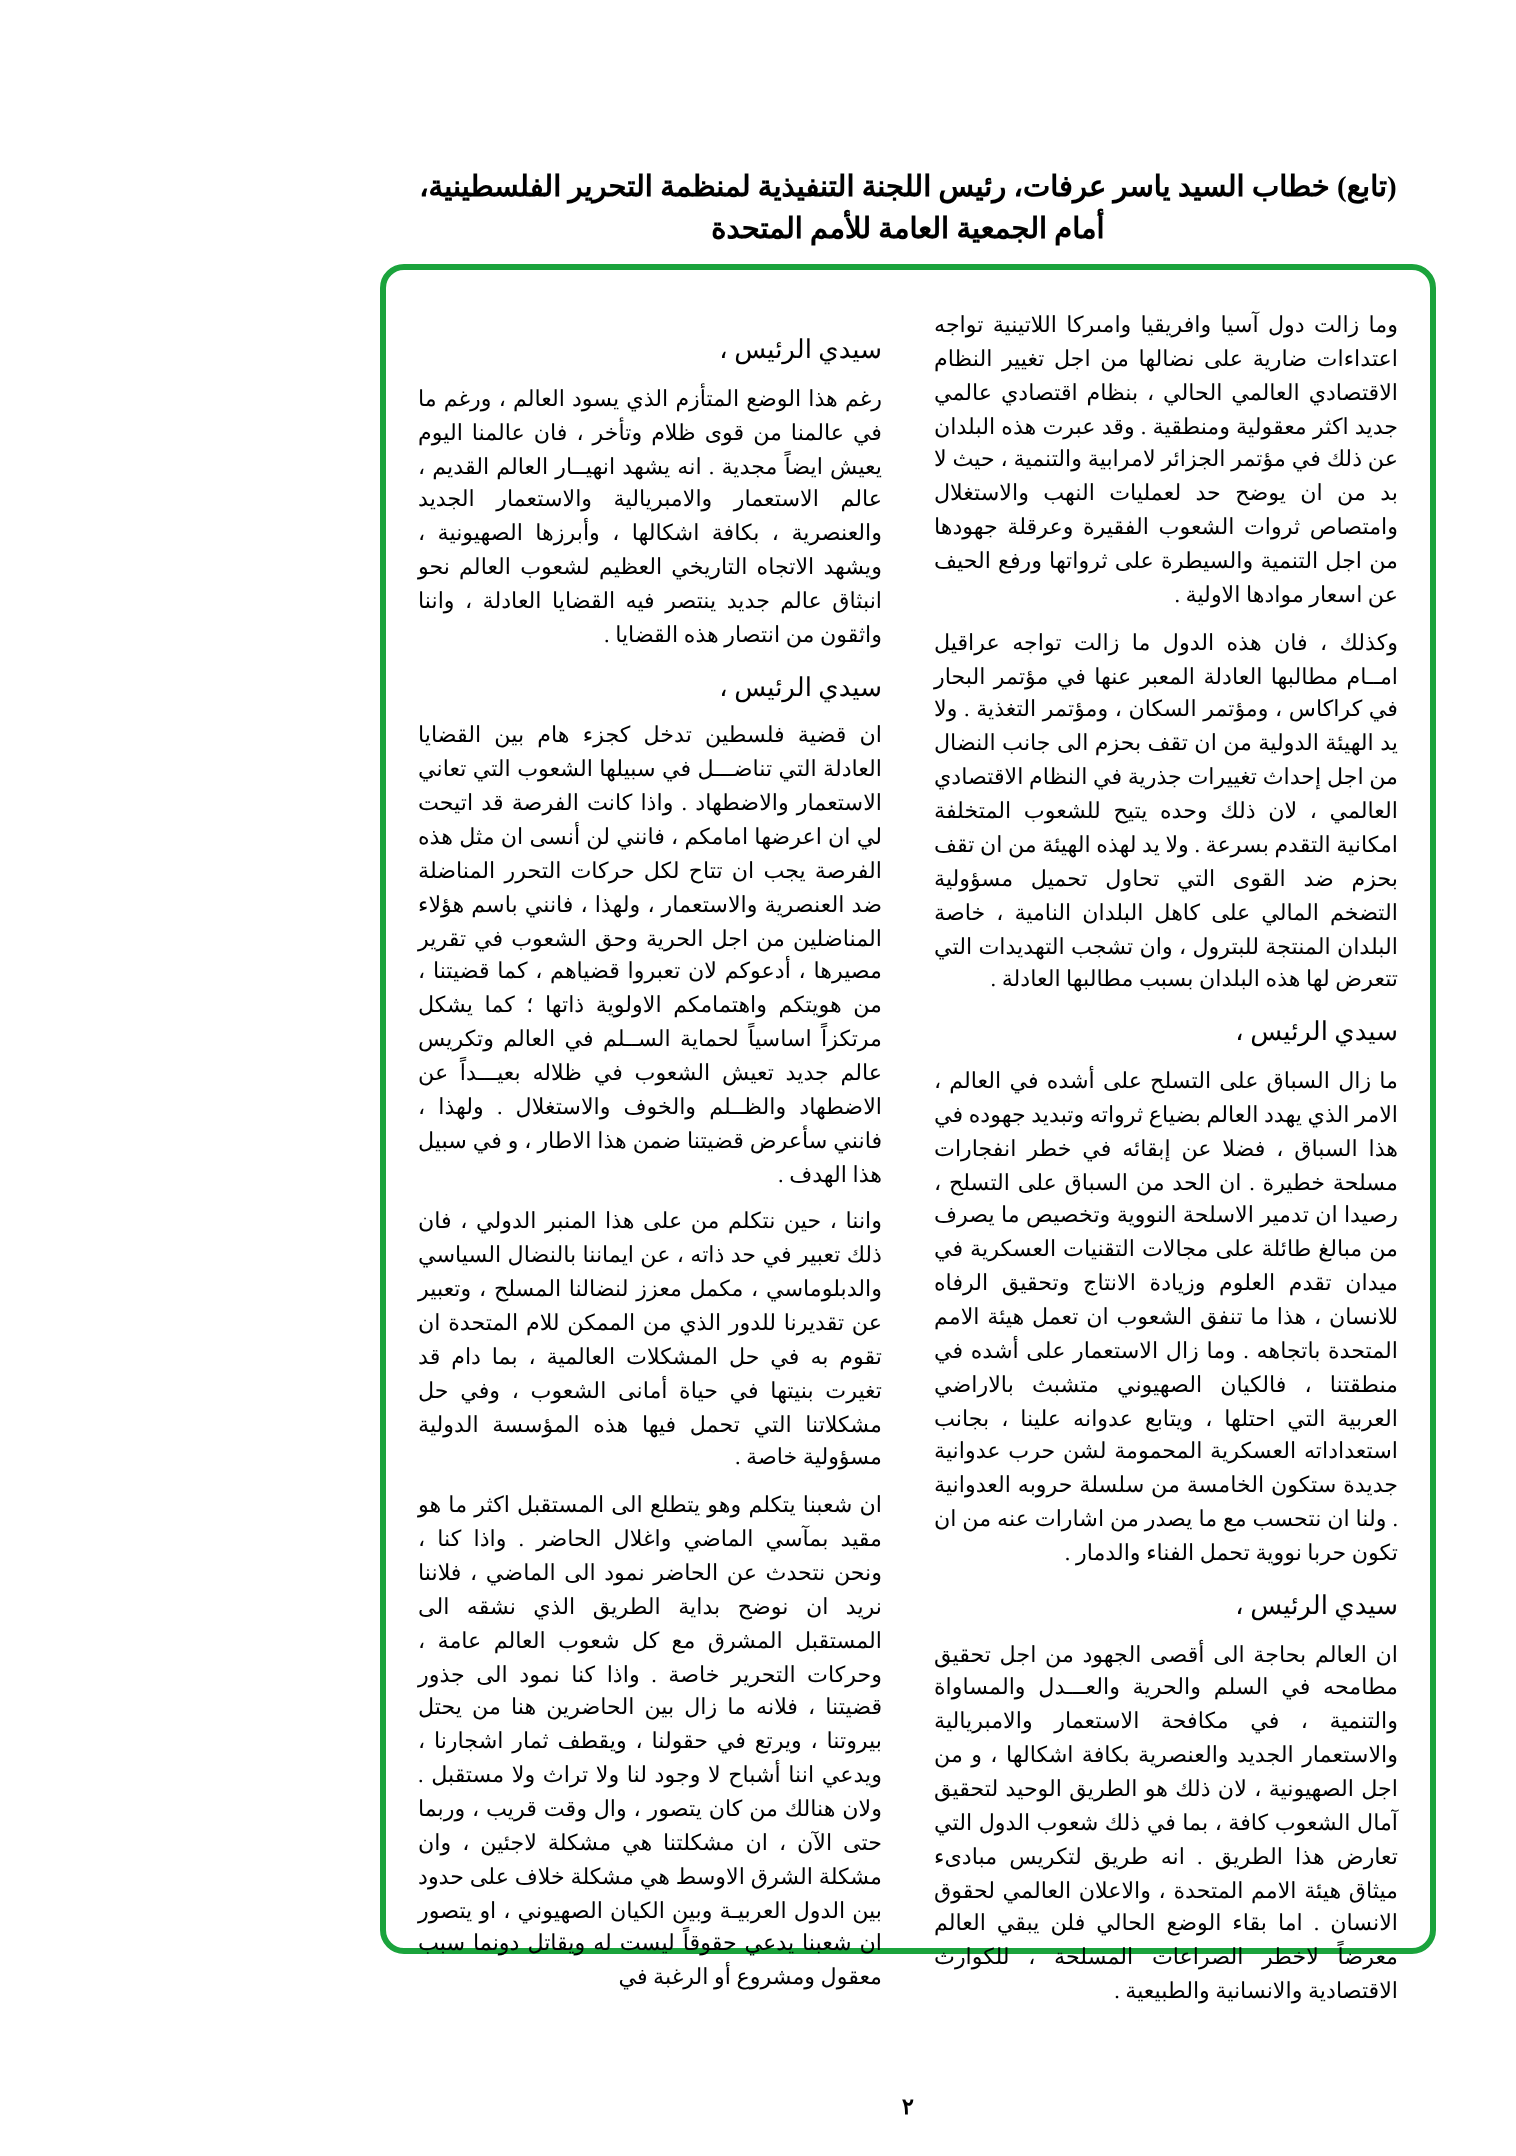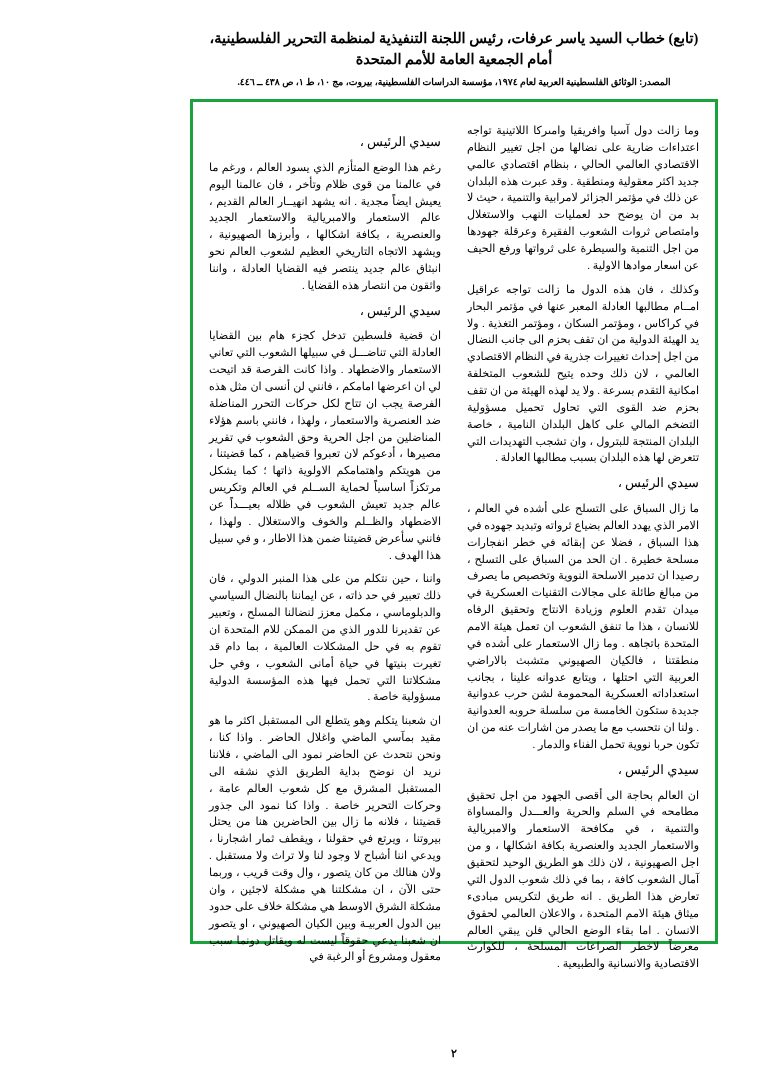--- a/index.html
+++ b/index.html
@@ -12,21 +12,21 @@
     height: 1078px;
     font-family: "Liberation Serif", "DejaVu Serif", serif;
     color: #000000;
     position: relative;
     overflow: hidden;
   }
   .page {
     width: 608px;
     height: 1078px;
     box-sizing: border-box;
-    padding: 28px 40px 20px 40px;
+    padding: 84px 40px 20px 40px;
     position: relative;
   }
   .doc-title {
     text-align: center;
     font-weight: bold;
     font-size: 14.5px;
     line-height: 1.45;
     direction: rtl;
     margin: 0 8px 6px 8px;
     letter-spacing: 0px;
@@ -34,21 +34,21 @@
   .doc-source {
     text-align: center;
     font-weight: bold;
     font-size: 9.3px;
     line-height: 1.4;
     direction: rtl;
     margin: 0 8px 10px 8px;
   }
   .frame {
     border: 3px solid #1aa33c;
-    border-radius: 0;
+    border-radius: 12px;
     height: 845px;
     box-sizing: border-box;
     padding: 20px 16px 16px 16px;
     position: relative;
   }
   .columns {
     display: flex;
     flex-direction: row;
     direction: rtl;
     gap: 26px;
@@ -83,21 +83,20 @@
     font-size: 11px;
     font-weight: bold;
   }
 </style>
 </head>
 <body>
 
 <div class="page">
 
   <div class="doc-title">(تابع) خطاب السيد ياسر عرفات، رئيس اللجنة التنفيذية لمنظمة التحرير الفلسطينية، أمام الجمعية العامة للأمم المتحدة</div>
-  <div class="doc-source">المصدر: الوثائق الفلسطينية العربية لعام ١٩٧٤، مؤسسة الدراسات الفلسطينية، بيروت، مج ١٠، ط ١، ص ٤٣٨ ــ ٤٤٦.</div>
 
   <div class="frame">
     <div class="columns">
 
       <div class="col">
         <p>وما زالت دول آسيا وافريقيا وامىركا اللاتينية تواجه اعتداءات ضارية على نضالها من اجل تغيير النظام الاقتصادي العالمي الحالي ، بنظام اقتصادي عالمي جديد اكثر معقولية ومنطقية . وقد عبرت هذه البلدان عن ذلك في مؤتمر الجزائر لامرابية والتنمية ، حيث لا بد من ان يوضح حد لعمليات النهب والاستغلال وامتصاص ثروات الشعوب الفقيرة وعرقلة جهودها من اجل التنمية والسيطرة على ثرواتها ورفع الحيف عن اسعار موادها الاولية .</p>
         <p>وكذلك ، فان هذه الدول ما زالت تواجه عراقيل امــام مطالبها العادلة المعبر عنها في مؤتمر البحار في كراكاس ، ومؤتمر السكان ، ومؤتمر التغذية . ولا يد الهيئة الدولية من ان تقف بحزم الى جانب النضال من اجل إحداث تغييرات جذرية في النظام الاقتصادي العالمي ، لان ذلك وحده يتيح للشعوب المتخلفة امكانية التقدم بسرعة . ولا يد لهذه الهيئة من ان تقف بحزم ضد القوى التي تحاول تحميل مسؤولية التضخم المالي على كاهل البلدان النامية ، خاصة البلدان المنتجة للبترول ، وان تشجب التهديدات التي تتعرض لها هذه البلدان بسبب مطالبها العادلة .</p>
         <p class="salutation">سيدي الرئيس ،</p>
         <p>ما زال السباق على التسلح على أشده في العالم ، الامر الذي يهدد العالم بضياع ثرواته وتبديد جهوده في هذا السباق ، فضلا عن إبقائه في خطر انفجارات مسلحة خطيرة . ان الحد من السباق على التسلح ، رصيدا ان تدمير الاسلحة النووية وتخصيص ما يصرف من مبالغ طائلة على مجالات التقنيات العسكرية في ميدان تقدم العلوم وزيادة الانتاج وتحقيق الرفاه للانسان ، هذا ما تنفق الشعوب ان تعمل هيئة الامم المتحدة باتجاهه . وما زال الاستعمار على أشده في منطقتنا ، فالكيان الصهيوني متشبث بالاراضي العربية التي احتلها ، ويتابع عدوانه علينا ، بجانب استعداداته العسكرية المحمومة لشن حرب عدوانية جديدة ستكون الخامسة من سلسلة حروبه العدوانية . ولنا ان نتحسب مع ما يصدر من اشارات عنه من ان تكون حربا نووية تحمل الفناء والدمار .</p>
         <p class="salutation">سيدي الرئيس ،</p>

